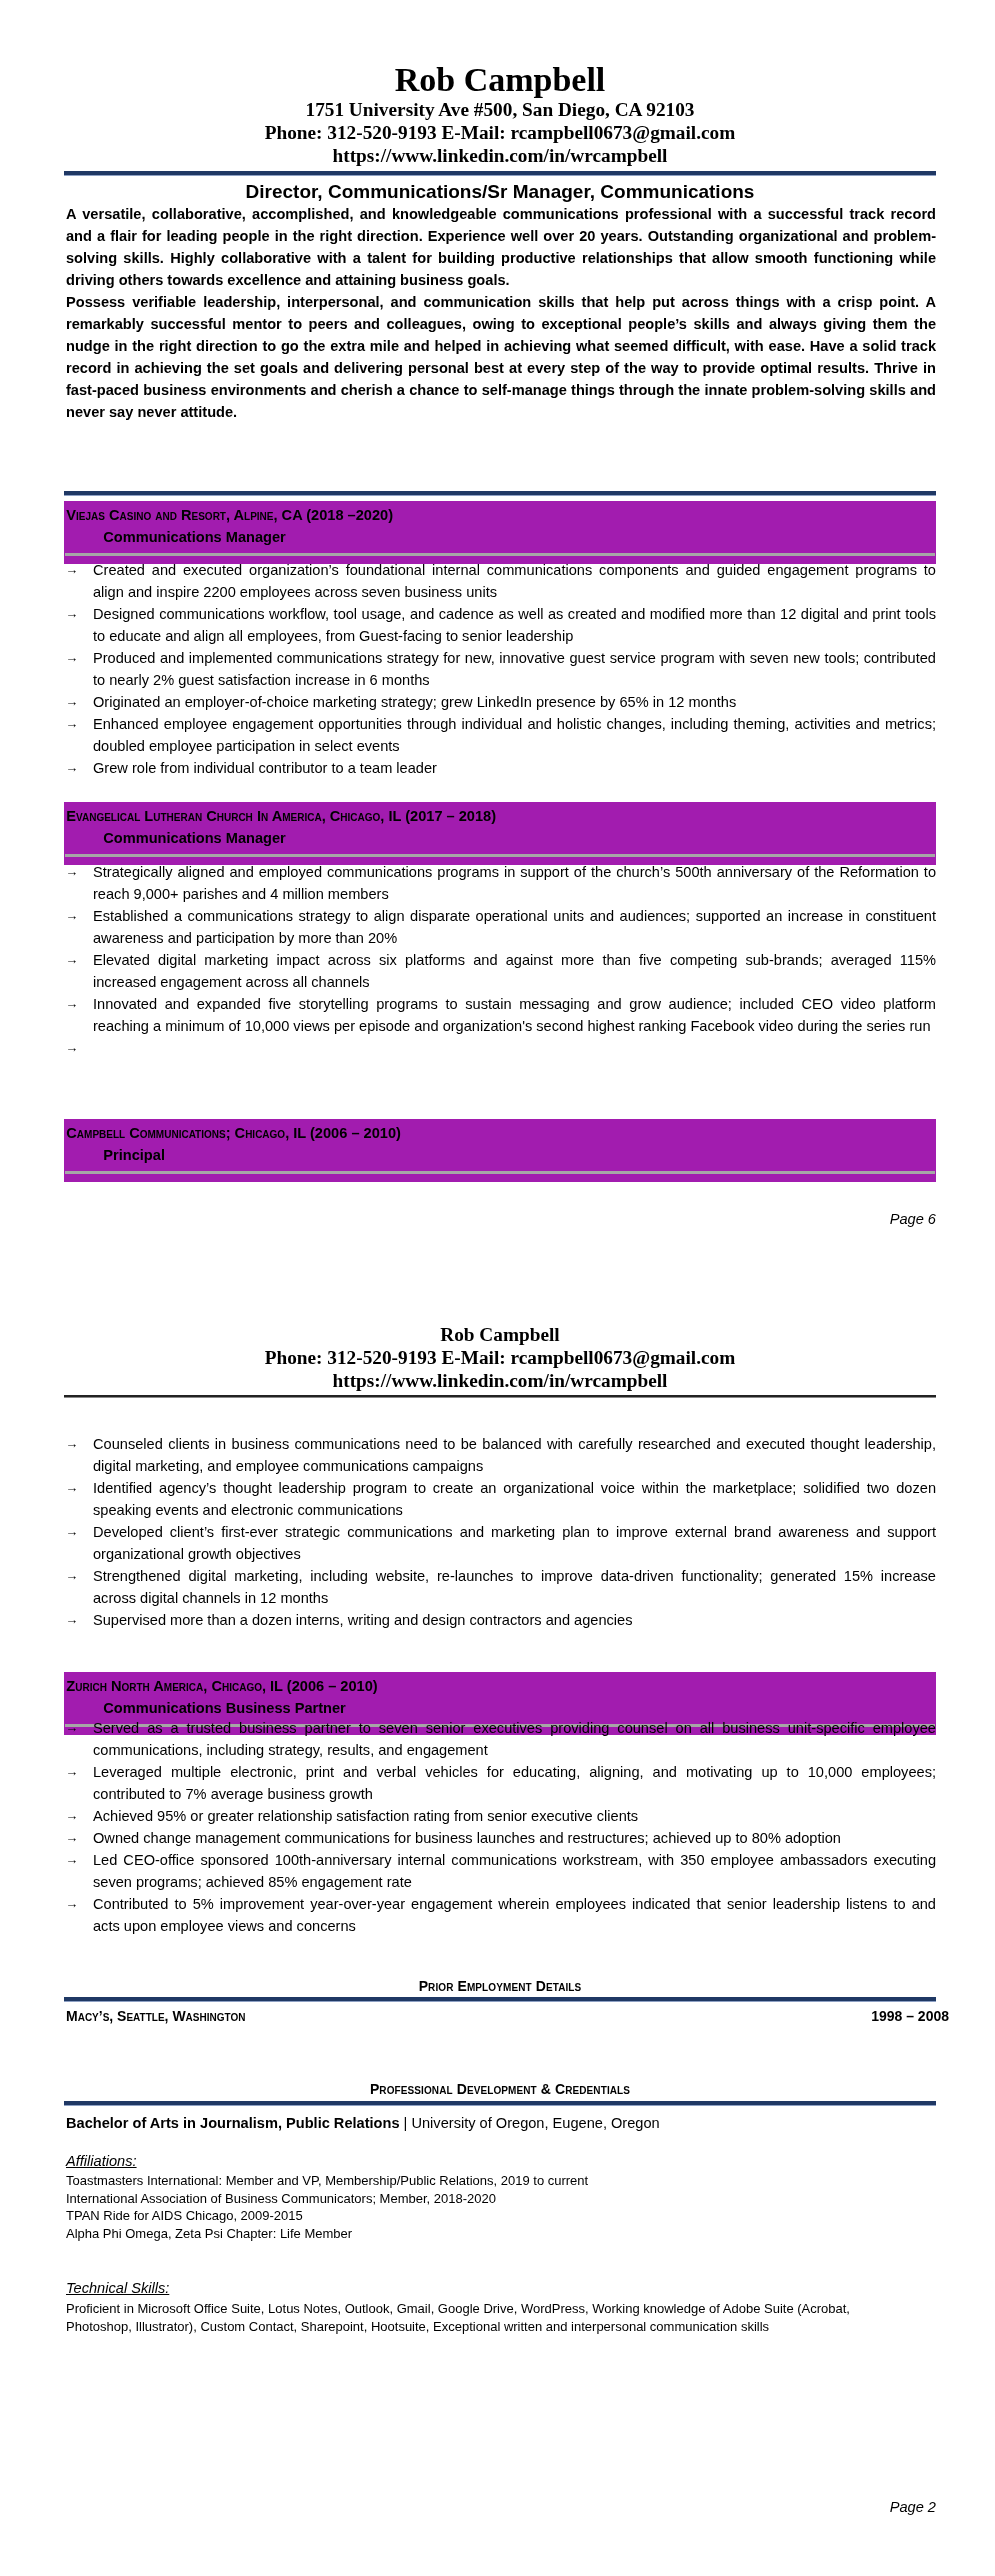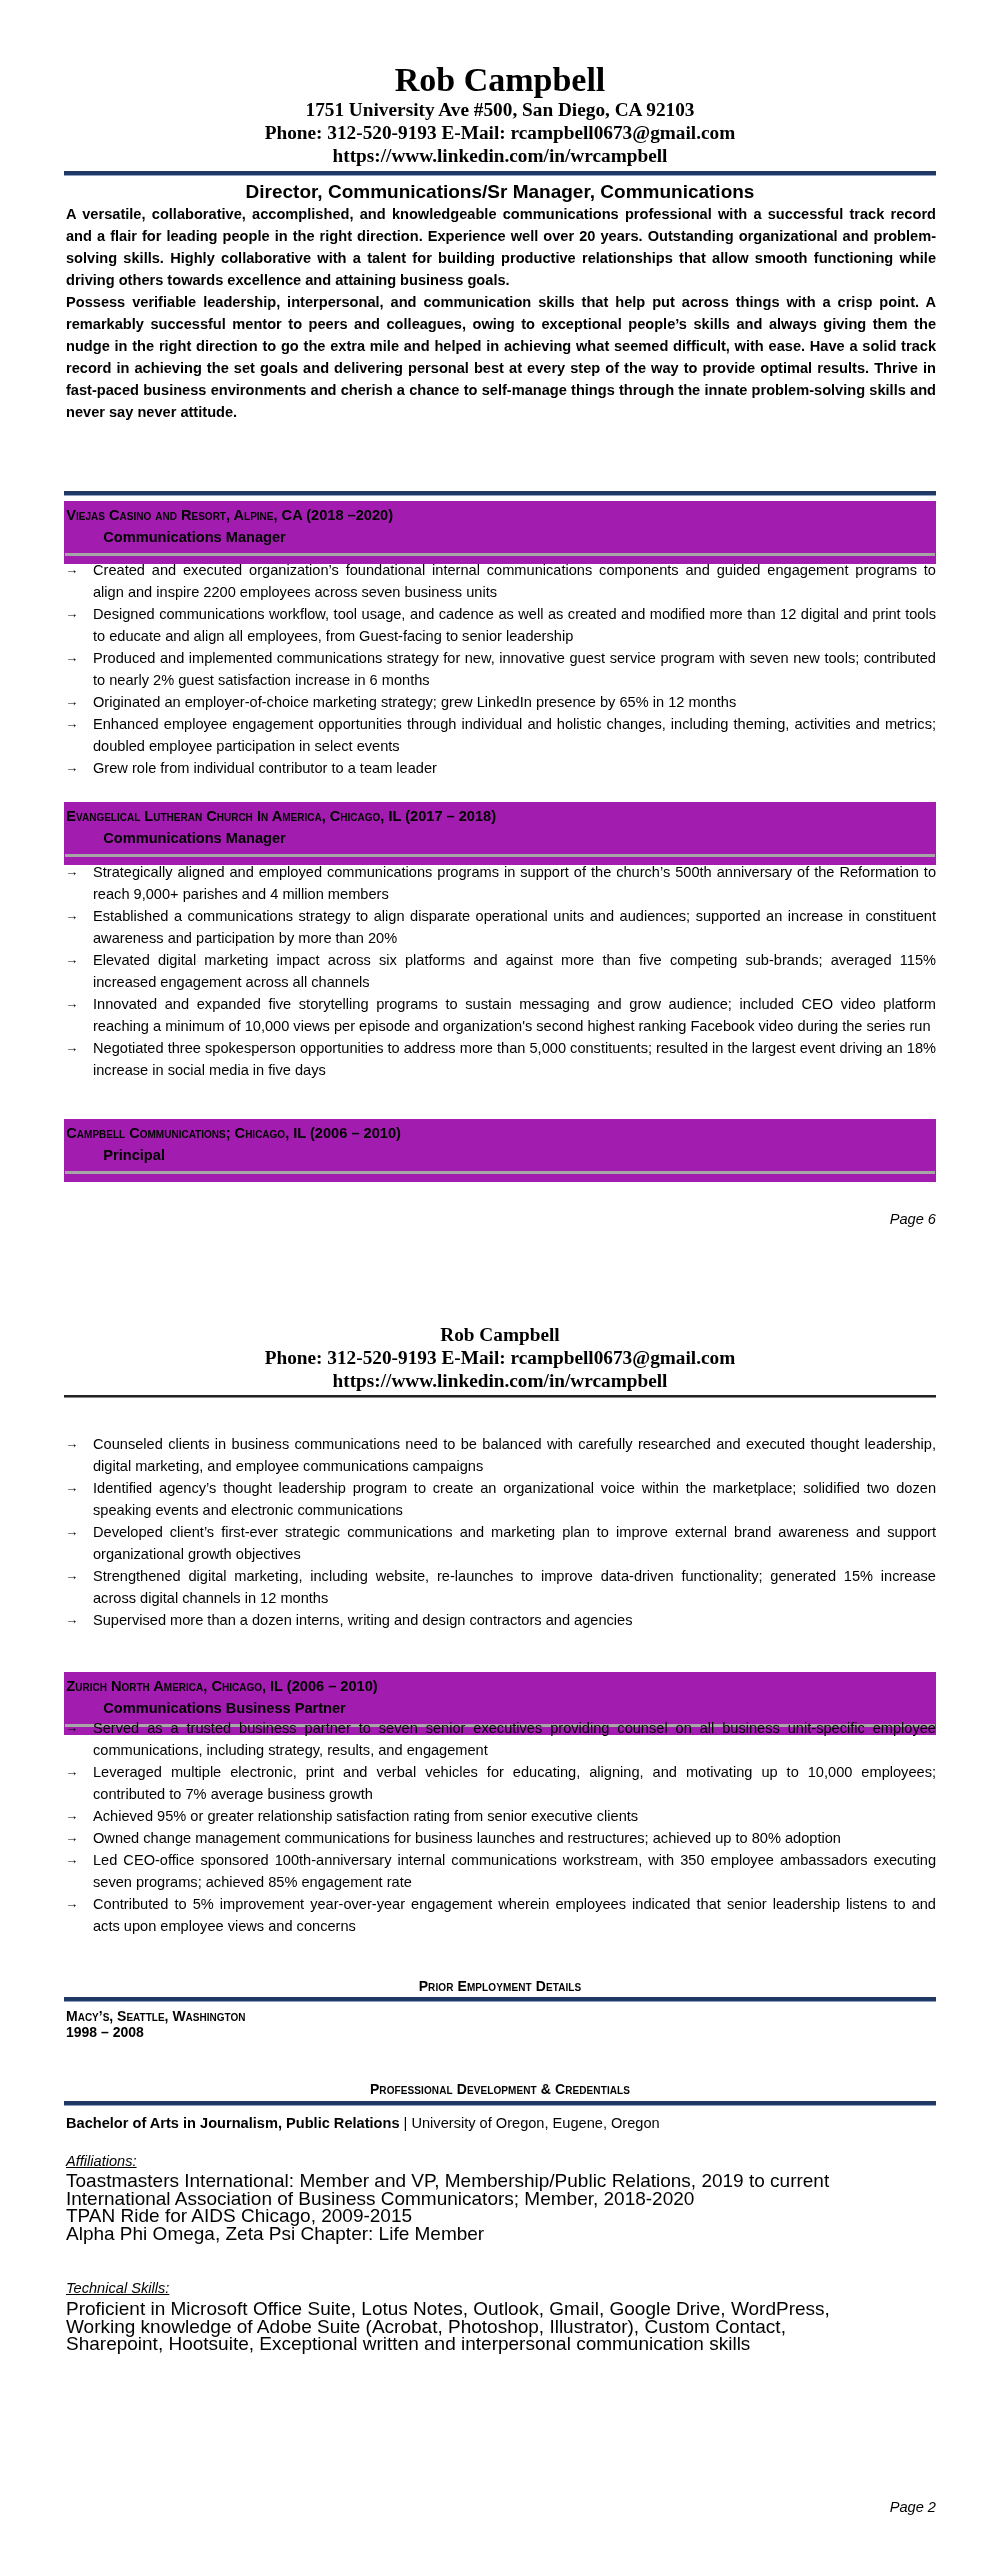--- a/index.html
+++ b/index.html
@@ -27,27 +27,27 @@
   .job-box .co { font-size: 14.6px; font-weight: bold; font-variant: small-caps; padding: 3.5px 2.3px 0 2.3px; line-height: 21px; }
   .job-box .title { font-size: 14.6px; font-weight: bold; padding: 0 2.3px; line-height: 22px; margin-left: 37px; }
   .job-box .bar { margin: 5.9px 1.2px 8.2px 1.2px; height: 2.9px; background: #a6a6a6; }
 
   ul.bullets { position: absolute; left: 64px; width: 872px; margin: 0; padding: 0; list-style: none; font-size: 14.6px; line-height: 22px; }
   ul.bullets li { position: relative; padding-left: 29px; text-align: justify; margin: 0; }
   ul.bullets li .arrow { position: absolute; left: 1.2px; top: 0; font-size: 13px; }
 
   .page-no { right: 59px; font-size: 14.6px; font-style: italic; }
 
-  .prior-row { left: 66px; width: 883px; font-size: 14px; font-weight: bold; font-variant: small-caps; display: flex; justify-content: space-between; flex-direction: column; }
+  .prior-row { left: 66px; width: 883px; font-size: 14px; font-weight: bold; font-variant: small-caps; display: flex; justify-content: space-between; }
   .prior-row .dates { font-variant: normal; }
 
   .edu { left: 66px; font-size: 14.6px; }
   .edu .degree { font-weight: bold; }
   .sub-head { left: 66px; font-size: 14.6px; font-style: italic; text-decoration: underline; }
-  .lines { left: 66px; width: 831px; font-size: 19px; line-height: 17.6px; }
+  .lines { left: 66px; width: 831px; font-size: 13px; line-height: 17.6px; }
   .lines div { margin: 0; }
 </style>
 </head>
 <body>
 
 <div class="page" id="page1">
 
   <div class="abs center serif name-big" style="top:63px;">Rob Campbell</div>
   <div class="abs center serif contact" style="top:98px;">1751 University Ave #500, San Diego, CA 92103</div>
   <div class="abs center serif contact" style="top:121px;">Phone: 312-520-9193 E-Mail: rcampbell0673@gmail.com</div>
@@ -80,21 +80,21 @@
   <div class="job-box sans" style="top:802px;">
     <div class="co">Evangelical Lutheran Church In America, Chicago, IL (2017 – 2018)</div>
     <div class="title">Communications Manager</div>
     <div class="bar"></div>
   </div>
   <ul class="bullets sans" style="top:861px;">
     <li><span class="arrow">→</span><span>Strategically aligned and employed communications programs in support of the church’s 500th anniversary of the Reformation to reach 9,000+ parishes and 4 million members</span></li>
     <li><span class="arrow">→</span><span>Established a communications strategy to align disparate operational units and audiences; supported an increase in constituent awareness and participation by more than 20%</span></li>
     <li><span class="arrow">→</span><span>Elevated digital marketing impact across six platforms and against more than five competing sub-brands; averaged 115% increased engagement across all channels</span></li>
     <li><span class="arrow">→</span><span>Innovated and expanded five storytelling programs to sustain messaging and grow audience; included CEO video platform reaching a minimum of 10,000 views per episode and organization's second highest ranking Facebook video during the series run</span></li>
-    <li><span class="arrow">→</span><span>Negotiated three spokesperson opportunities to address more than 5,000 constituents; resulted in the largest event driving an 18% increase in social media in five days</span></li>
+    <li><span class="arrow">→</span></li>
   </ul>
 
   <div class="job-box sans" style="top:1119px;">
     <div class="co">Campbell Communications; Chicago, IL (2006 – 2010)</div>
     <div class="title">Principal</div>
     <div class="bar"></div>
   </div>
 
   <div class="abs sans page-no" style="top:1211px;">Page 6</div>
 </div>

